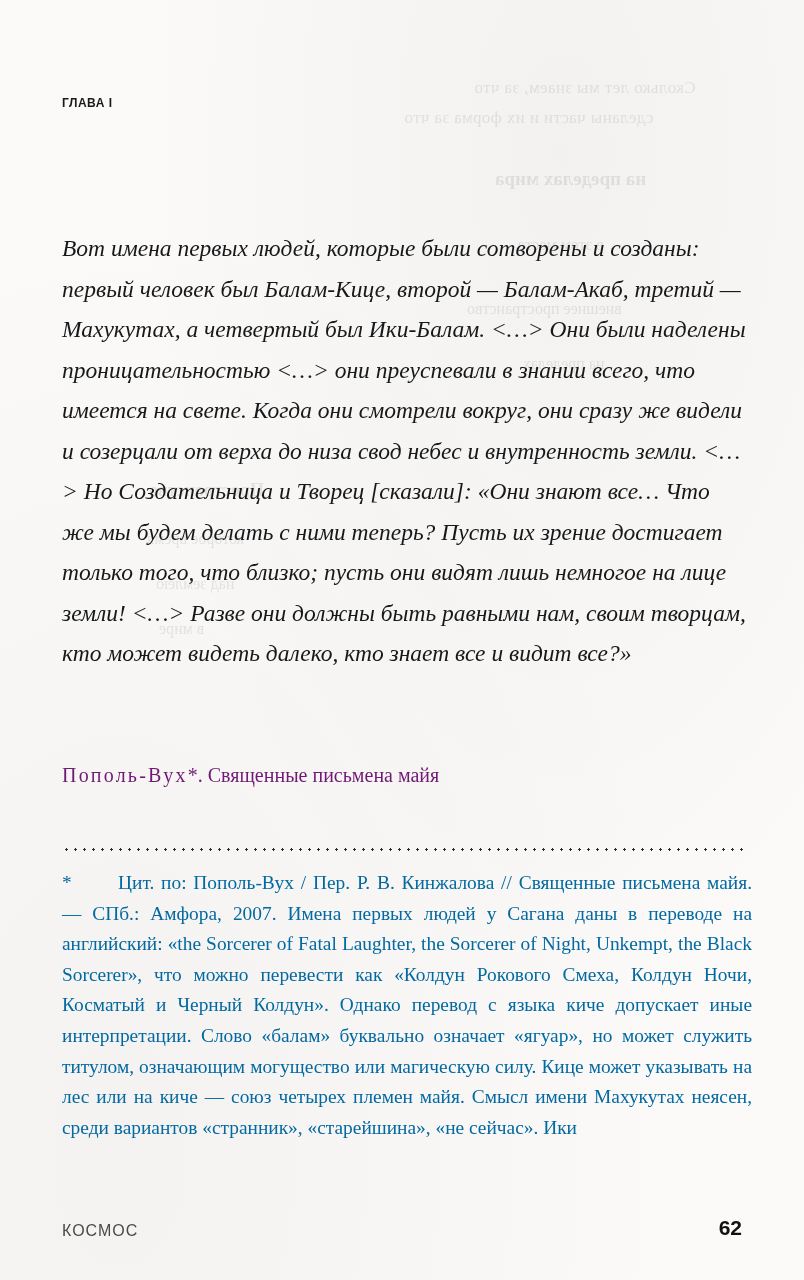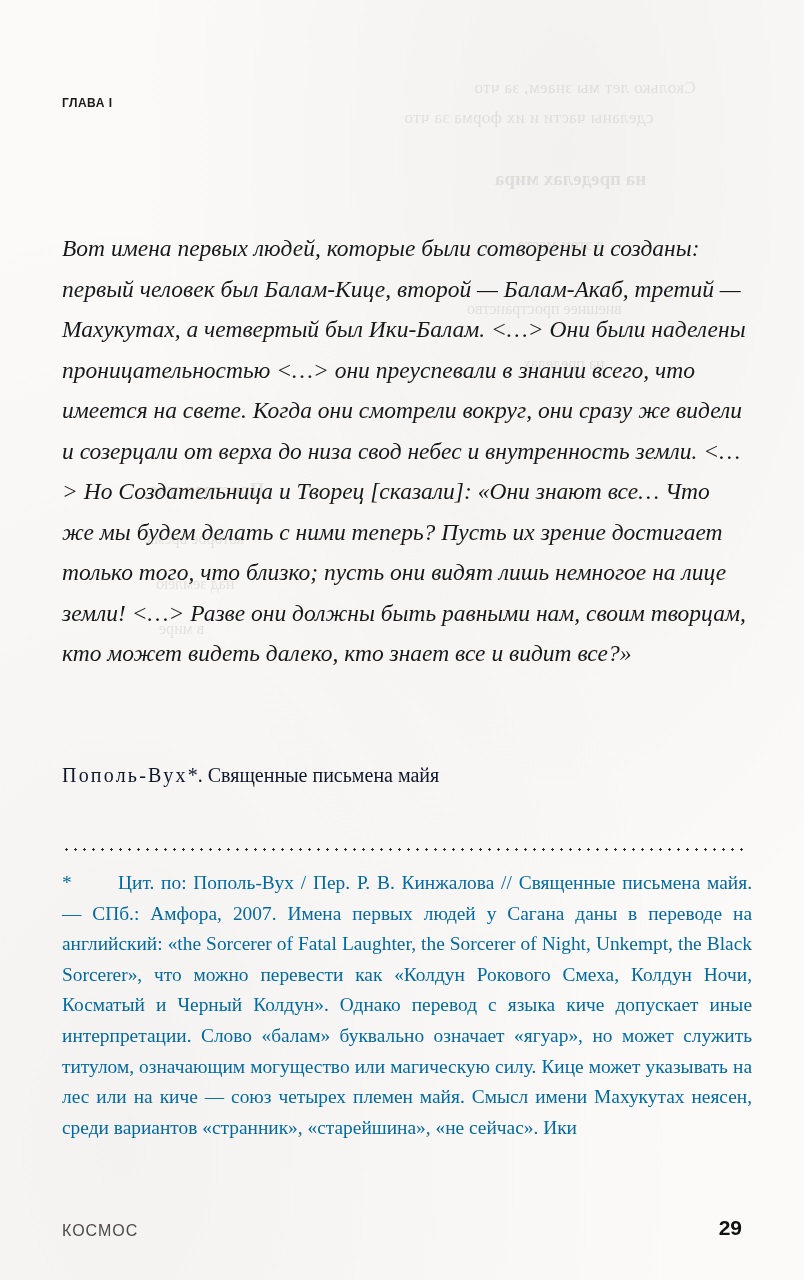--- a/index.html
+++ b/index.html
@@ -99,21 +99,21 @@
   }
 
   .epigraph-source {
     position: absolute;
     top: 760px;
     left: 0;
     width: 684px;
     font-family: "Liberation Serif", serif;
     font-size: 20px;
     line-height: 30px;
-    color: #0f172a;
+    color: #701a75;
   }
   .epigraph-source .spaced {
     letter-spacing: 2.2px;
   }
 
   .footnote-rule {
     position: absolute;
     top: 848px;
     left: 0;
     width: 684px;
@@ -191,15 +191,15 @@
     <div class="footnote-rule"></div>
 
     <div class="footnote">
       <span class="fn-marker">*</span><span>Цит. по: Пополь-Вух / Пер. Р. В. Кинжалова // Священные письмена майя. — СПб.: Амфора, 2007. Имена первых людей у Сагана даны в переводе на английский: «the Sorcerer of Fatal Laughter, the Sorcerer of Night, Unkempt, the Black Sorcerer», что можно перевести как «Колдун Рокового Смеха, Колдун Ночи, Косматый и Черный Колдун». Однако перевод с языка киче допускает иные интерпретации. Слово «балам» буквально означает «ягуар», но может служить титулом, означающим могущество или магическую силу. Кице может указывать на лес или на киче — союз четырех племен майя. Смысл имени Махукутах неясен, среди вариантов «странник», «старейшина», «не сейчас». Ики</span>
     </div>
 
   </div>
 
   <div class="footer-left">КОСМОС</div>
 
-  <div class="footer-right">29</div>
+  <div class="footer-right">62</div>
 
 </div>
 
 </body></html>

